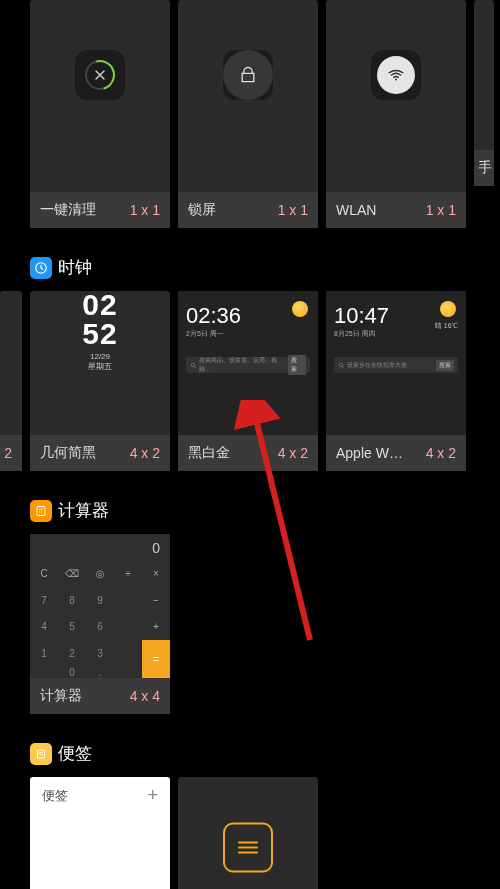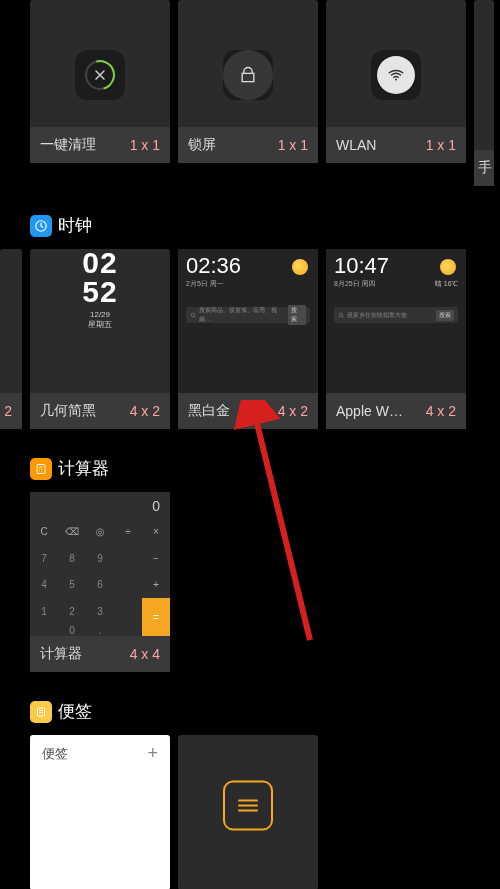--- a/index.html
+++ b/index.html
@@ -33,21 +33,21 @@
     height: 36px;
     background: #3a3a3a;
     display: flex;
     align-items: center;
     justify-content: space-between;
     padding: 0 10px;
     font-size: 14px;
     color: #ddd;
   }
   .card-size { color: #fca5a5; }
-  .row1-card { width: 140px; height: 163px; }
+  .row1-card { width: 140px; height: 228px; }
   .row1 .icon-wrap {
     position: absolute;
     top: 50px;
     left: 50%;
     transform: translateX(-50%);
     width: 50px;
     height: 50px;
     background: #1c1c1c;
     border-radius: 12px;
     display: flex;
@@ -125,21 +125,21 @@
   .sub-date {
     font-size: 8px;
     color: #ccc;
     margin-top: 4px;
     text-align: center;
     line-height: 1.2;
   }
   .clock-row {
     position: absolute;
     top: 0; left: 0; right: 0; bottom: 36px;
-    padding: 4px 8px 0 8px;
+    padding: 12px 8px 0 8px;
     background: #232323;
   }
   .clock-row .time {
     font-size: 22px;
     font-weight: 300;
   }
   .clock-row .date {
     font-size: 7px;
     color: #aaa;
   }

